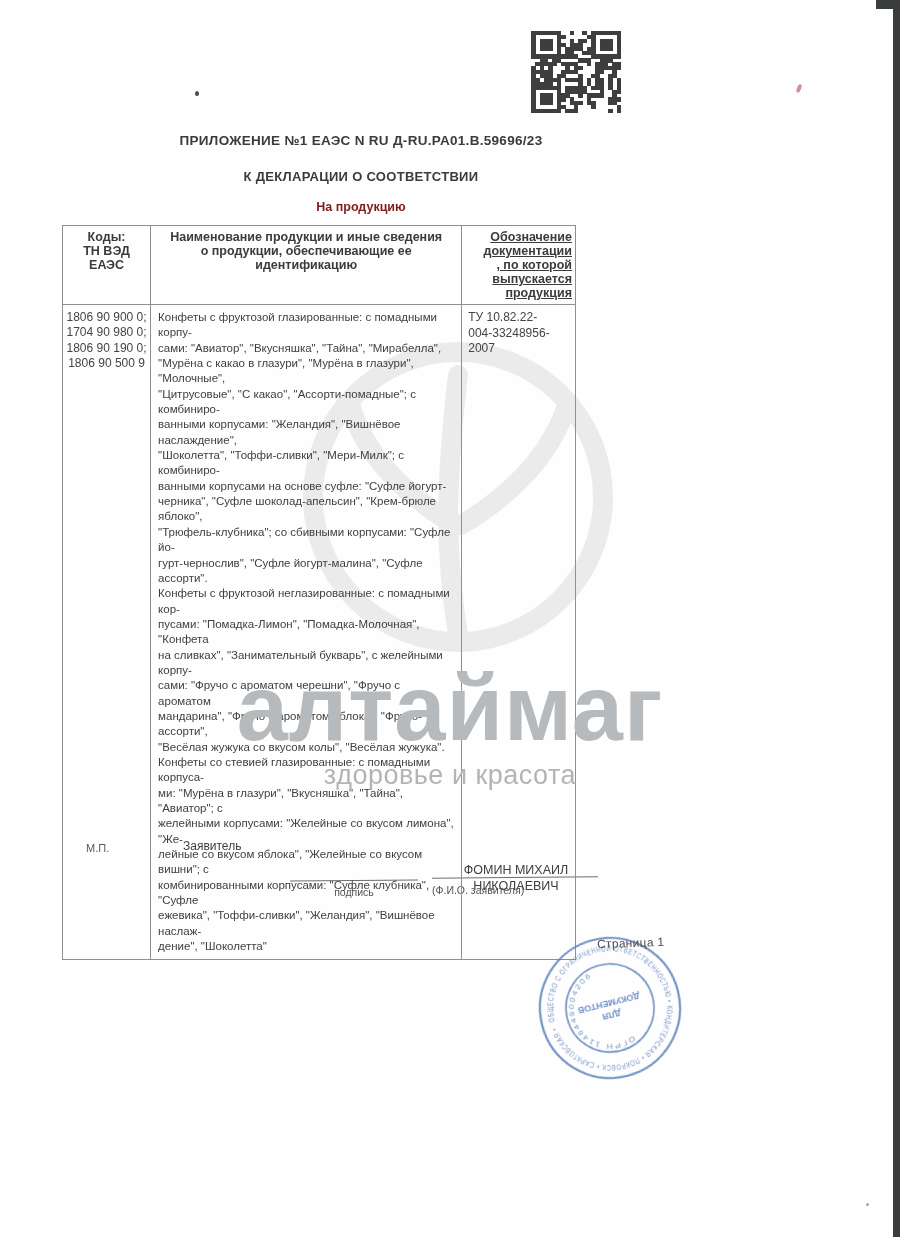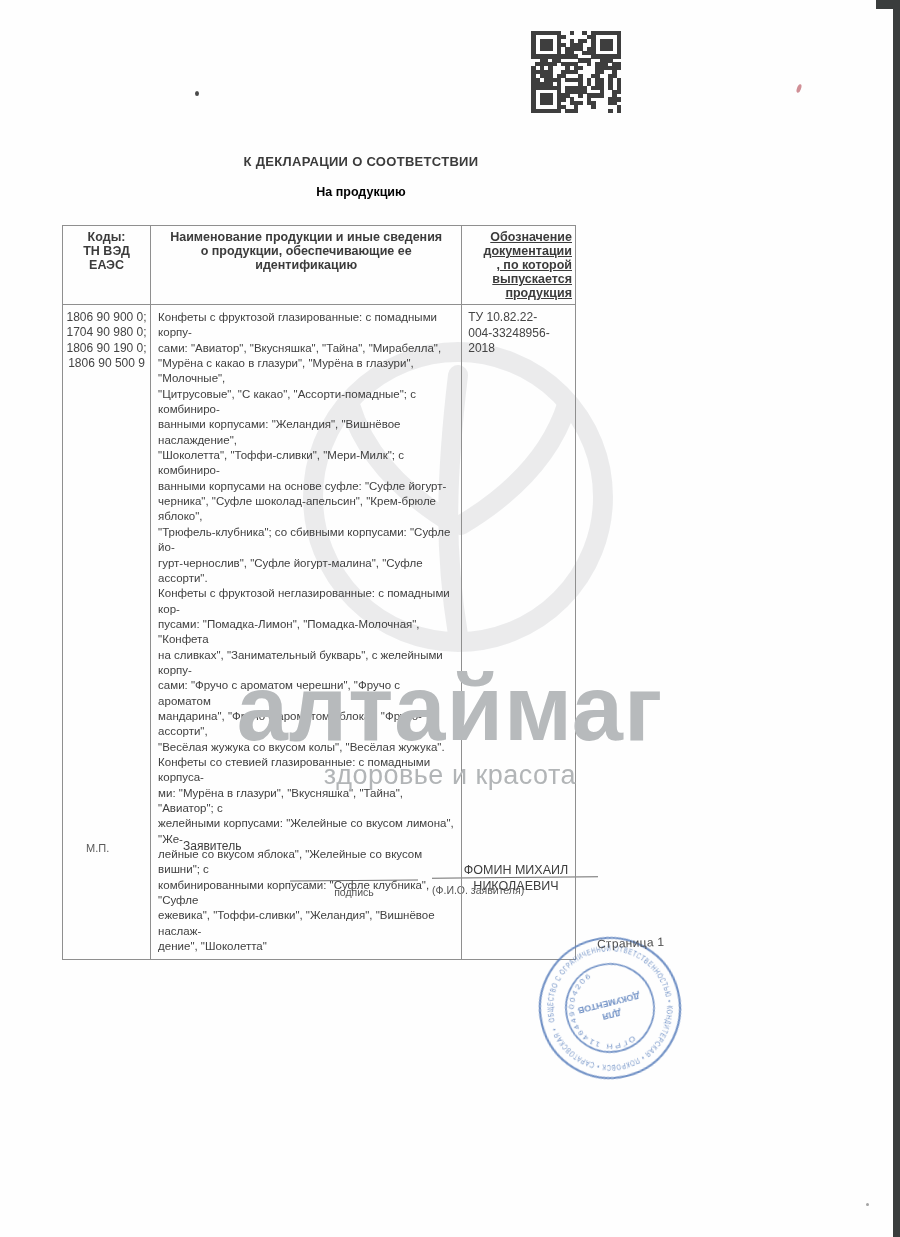--- a/index.html
+++ b/index.html
@@ -21,21 +21,21 @@
               background: #c4737c; transform: rotate(20deg); opacity: .8; }
 
   
   .qr { position: absolute; left: 531px; top: 31px; width: 90px; height: 82px; filter: blur(.3px); }
   .qr-cell { position: absolute; background: #3e3e3e; }
 
   
   .titles { position: absolute; left: 62px; top: 133px; width: 598px; text-align: center; }
   .title1 { font-size: 13.5px; font-weight: bold; color: #3b3b3b; letter-spacing: .3px; }
   .title2 { font-size: 13px; font-weight: bold; color: #3b3b3b; margin-top: 21px; letter-spacing: .3px; }
-  .title3 { font-size: 12.5px; font-weight: bold; color: #000000; margin-top: 16px; }
+  .title3 { font-size: 12.5px; font-weight: bold; color: #7f1d1d; margin-top: 16px; }
 
   
   .doc-table { position: absolute; left: 62px; top: 225px; width: 514px; border-collapse: collapse; z-index: 2; }
   .doc-table td { border: 1px solid #8f8f8f; vertical-align: top; background: transparent; }
   .th-cell { font-weight: bold; font-size: 12.5px; color: #3b3b3b; text-align: center; padding: 4px 3px; }
   .c-codes { width: 103px; }
   .c-name  { width: 377px; }
   .c-doc   { width: 119px; }
   .hdr-row td { height: 70px; }
   .body-row td { height: 360px; }
@@ -253,20 +253,21 @@
       <div class="qr-cell" style="left: 85.7143px; top: 0px; width: 4.58571px; height: 27.6333px;"></div>
       <div class="qr-cell" style="left: 68.5714px; top: 7.80952px; width: 13.1571px; height: 12.0143px;"></div>
       <div class="qr-cell" style="left: 0px; top: 54.6667px; width: 30.3px; height: 4.20476px;"></div>
       <div class="qr-cell" style="left: 0px; top: 78.0952px; width: 30.3px; height: 4.20476px;"></div>
       <div class="qr-cell" style="left: 0px; top: 54.6667px; width: 4.58571px; height: 27.6333px;"></div>
       <div class="qr-cell" style="left: 25.7143px; top: 54.6667px; width: 4.58571px; height: 27.6333px;"></div>
       <div class="qr-cell" style="left: 8.57143px; top: 62.4762px; width: 13.1571px; height: 12.0143px;"></div>
     </div>
 
   <div class="titles">
+    <div class="title1">ПРИЛОЖЕНИЕ №1 ЕАЭС N RU Д-RU.РА01.В.59696/23</div>
     <div class="title2">К ДЕКЛАРАЦИИ О СООТВЕТСТВИИ</div>
     <div class="title3">На продукцию</div>
   </div>
 
   <svg class="wm-logo" width="330" height="330" viewBox="0 0 330 330">
     <g fill="none" stroke="#dcdddf" stroke-width="20" stroke-linecap="round">
       <circle cx="163" cy="162" r="145"></circle>
       <path d="M163 300 C 150 220, 150 150, 163 40"></path>
       <path d="M160 190 C 110 160, 70 120, 55 70"></path>
       <path d="M166 190 C 216 160, 256 120, 272 70"></path>
@@ -309,21 +310,21 @@
 "Весёлая жужука со вкусом колы", "Весёлая жужука".
 Конфеты со стевией глазированные: с помадными корпуса-
 ми: "Мурёна в глазури", "Вкусняшка", "Тайна", "Авиатор"; с
 желейными корпусами: "Желейные со вкусом лимона", "Же-
 лейные со вкусом яблока",  "Желейные со вкусом  вишни"; с
 комбинированными корпусами: "Суфле клубника", "Суфле
 ежевика", "Тоффи-сливки", "Желандия", "Вишнёвое наслаж-
 дение", "Шоколетта"</td>
       <td class="doc-cell c-doc ml">ТУ 10.82.22-
 004-33248956-
-2018</td>
+2007</td>
     </tr>
   </tbody>
     </table>
 
   <div class="wm-brand">алтаймаг</div>
   <div class="wm-tagline">здоровье и красота</div>
 
   <div class="mp">М.П.</div>
   <div class="applicant">Заявитель</div>
   <div class="fio ml">ФОМИН МИХАИЛ

